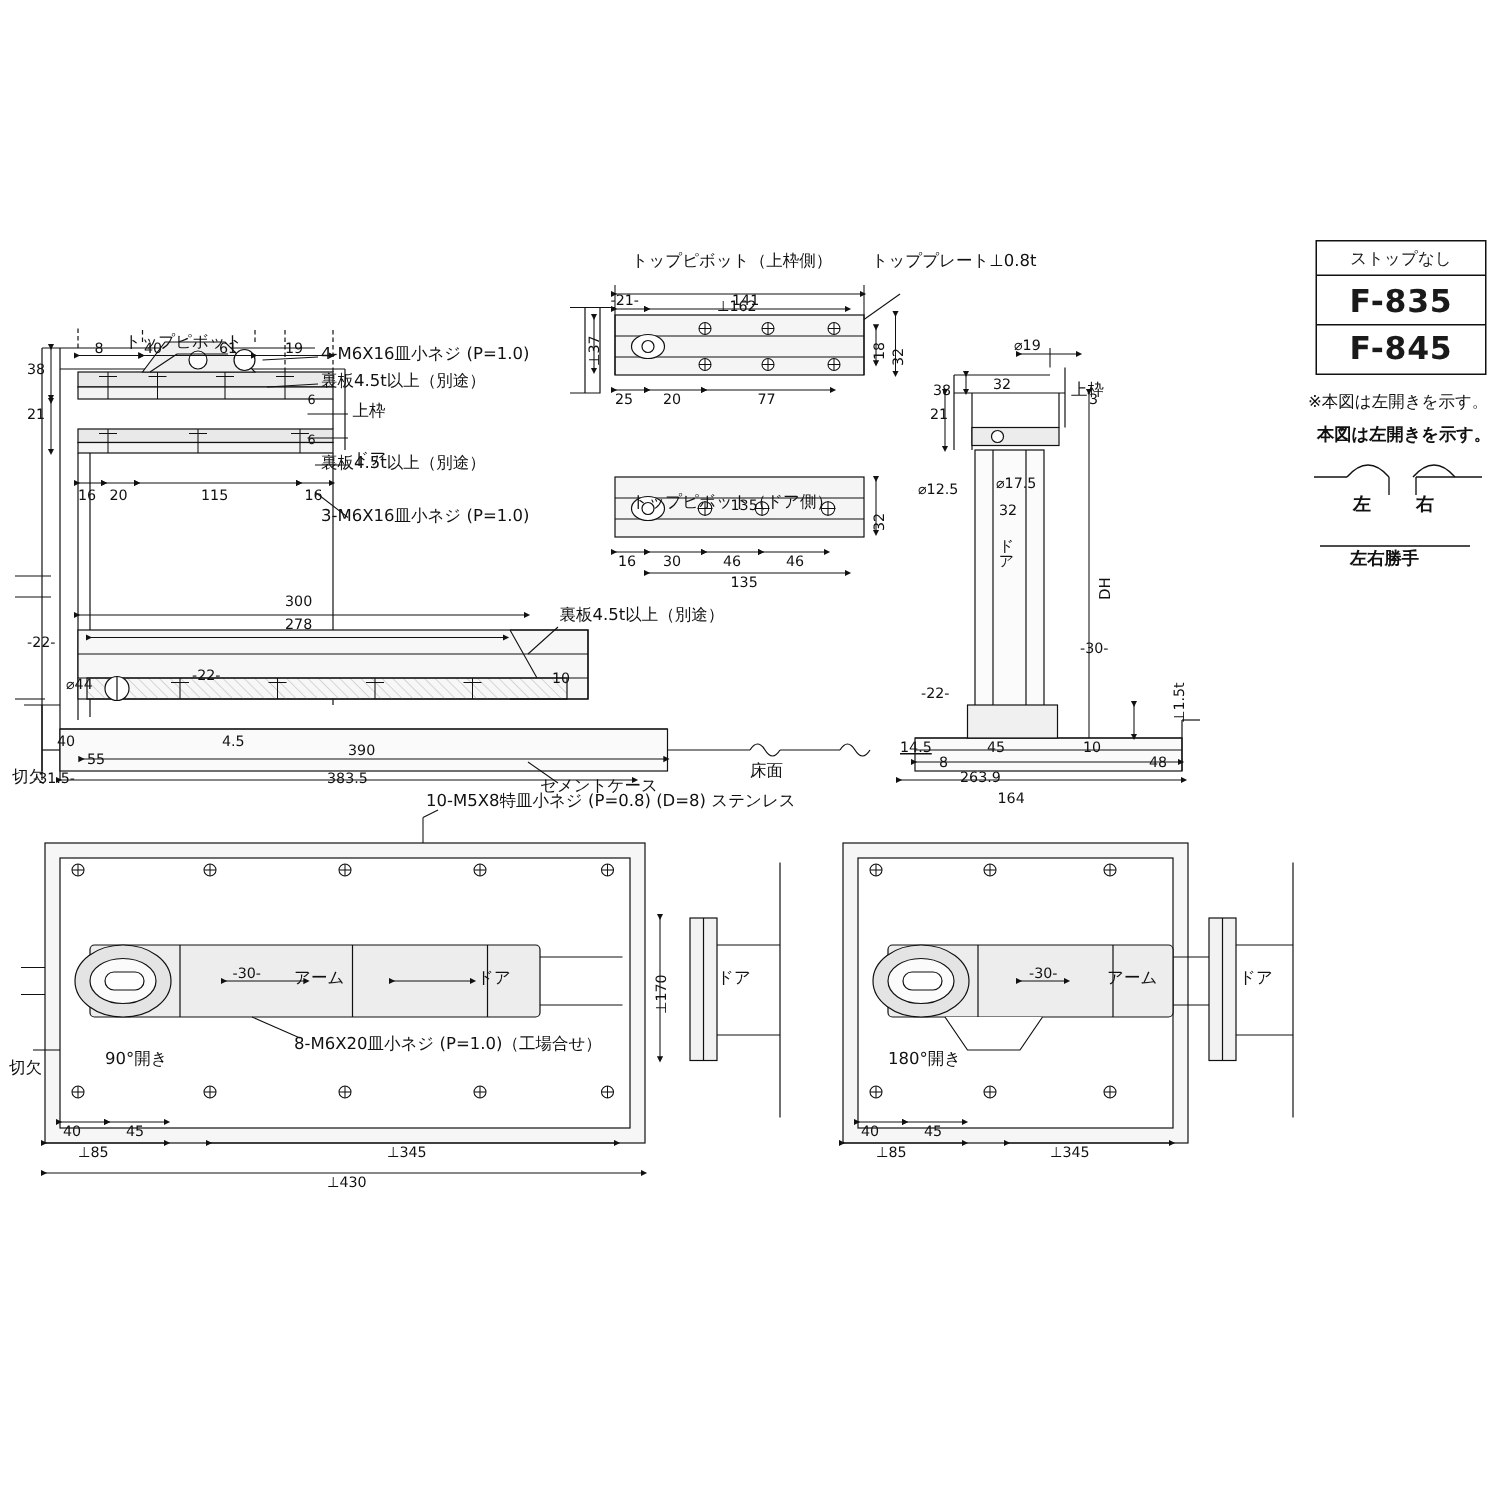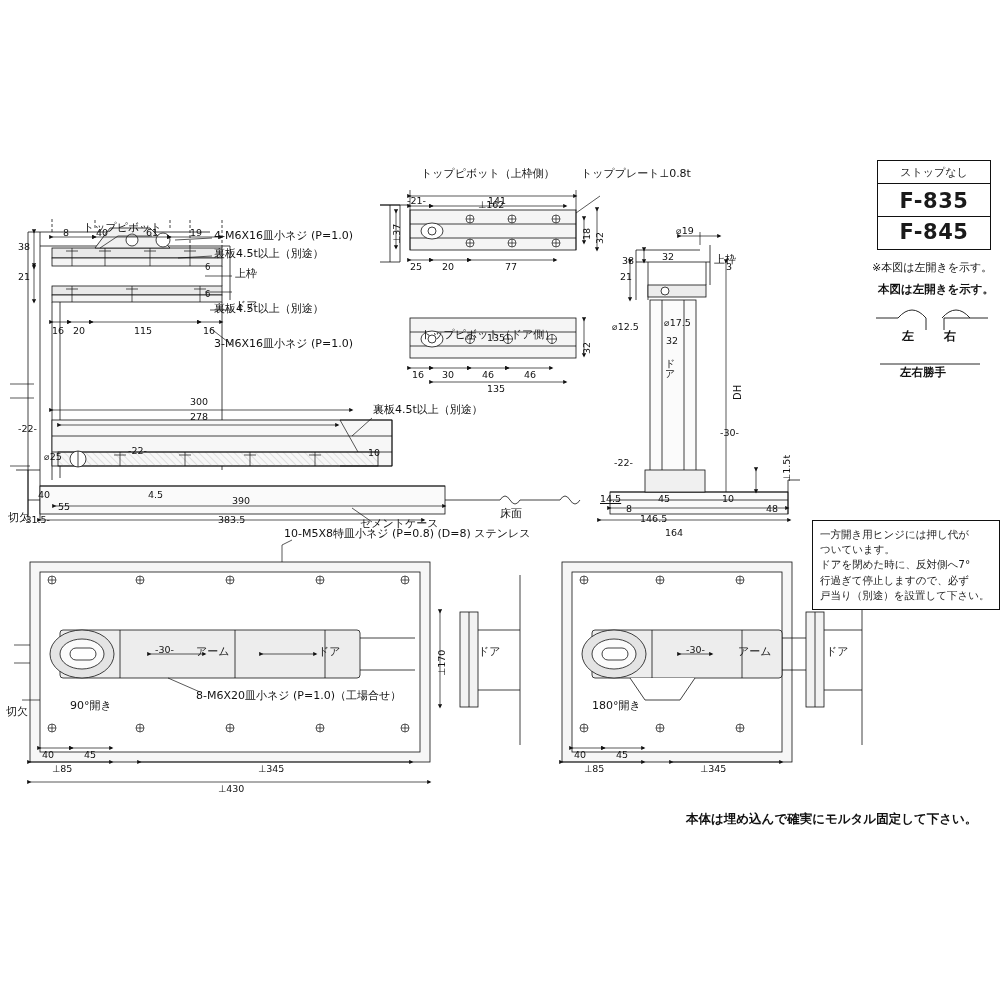--- a/index.html
+++ b/index.html
@@ -429,21 +429,21 @@
 
 <div class="lbl s" style="left:52px;top:326px;">16</div>
 <div class="lbl s" style="left:73px;top:326px;">20</div>
 <div class="lbl s" style="left:134px;top:326px;text-align:center;">115</div>
 <div class="lbl s" style="left:203px;top:326px;">16</div>
 
 <div class="lbl s" style="left:190px;top:397px;">300</div>
 <div class="lbl s" style="left:190px;top:412px;">278</div>
 <div class="lbl s" style="left:18px;top:424px;">-22-</div>
 <div class="lbl s" style="left:128px;top:446px;">-22-</div>
-<div class="lbl s" style="left:44px;top:452px;">⌀25</div>
+<div class="lbl s" style="left:44px;top:452px;">⌀44</div>
 <div class="lbl" style="left:373px;top:404px;">裏板4.5t以上（別途）</div>
 <div class="lbl s" style="left:368px;top:448px;">10</div>
 
 <div class="lbl s" style="left:38px;top:490px;">40</div>
 <div class="lbl s" style="left:58px;top:502px;">55</div>
 <div class="lbl s" style="left:148px;top:490px;">4.5</div>
 <div class="lbl s" style="left:232px;top:496px;">390</div>
 <div class="lbl s" style="left:22px;top:515px;">-31.5-</div>
 <div class="lbl s" style="left:218px;top:515px;">383.5</div>
 <div class="lbl" style="left:8px;top:512px;">切欠</div>
@@ -480,21 +480,21 @@
 <div class="lbl vert" style="left:664px;top:352px;font-size:10px;">ドア</div>
 <div class="lbl rot" style="left:732px;top:400px;font-size:10px;">DH</div>
 <div class="lbl s" style="left:720px;top:428px;">-30-</div>
 <div class="lbl s" style="left:614px;top:458px;">-22-</div>
 <div class="lbl s rot" style="left:782px;top:482px;">⊥1.5t</div>
 <div class="lbl s" style="left:600px;top:494px;text-decoration:underline;">14.5</div>
 <div class="lbl s" style="left:626px;top:504px;">8</div>
 <div class="lbl s" style="left:658px;top:494px;">45</div>
 <div class="lbl s" style="left:722px;top:494px;">10</div>
 <div class="lbl s" style="left:766px;top:504px;">48</div>
-<div class="lbl s" style="left:640px;top:514px;">146.5</div>
+<div class="lbl s" style="left:640px;top:514px;">263.9</div>
 <div class="lbl s" style="left:665px;top:528px;">164</div>
 
 <div class="lbl" style="left:284px;top:528px;">10-M5X8特皿小ネジ (P=0.8) (D=8) ステンレス</div>
 <div class="lbl" style="left:196px;top:646px;">アーム</div>
 <div class="lbl" style="left:318px;top:646px;">ドア</div>
 <div class="lbl s" style="left:155px;top:645px;">-30-</div>
 <div class="lbl s rot" style="left:437px;top:676px;">⊥170</div>
 <div class="lbl" style="left:478px;top:646px;">ドア</div>
 <div class="lbl" style="left:196px;top:690px;">8-M6X20皿小ネジ (P=1.0)（工場合せ）</div>
 <div class="lbl" style="left:6px;top:706px;">切欠</div>
@@ -519,23 +519,15 @@
   <div class="m">F-835</div>
   <div class="m2">F-845</div>
 </div>
 
 <div class="lbl" style="left:872px;top:262px;font-size:11px;">※本図は左開きを示す。</div>
 <div class="lbl b" style="left:878px;top:283px;font-size:11.5px;text-align:right;">本図は左開きを示す。</div>
 <div class="lbl b" style="left:902px;top:330px;font-size:12px;">左</div>
 <div class="lbl b" style="left:944px;top:330px;font-size:12px;">右</div>
 <div class="lbl b" style="left:900px;top:366px;font-size:11.5px;">左右勝手</div>
 
-<div class="notebox" style="left:812px;top:520px;width:172px;">
-  <div>一方開き用ヒンジには押し代が</div>
-  <div>ついています。</div>
-  <div>ドアを閉めた時に、反対側へ7°</div>
-  <div>行過ぎて停止しますので、必ず</div>
-  <div>戸当り（別途）を設置して下さい。</div>
+
+
 </div>
 
-<div class="lbl b" style="left:686px;top:812px;font-size:12.5px;">本体は埋め込んで確実にモルタル固定して下さい。</div>
-
-</div>
-
 </body></html>

